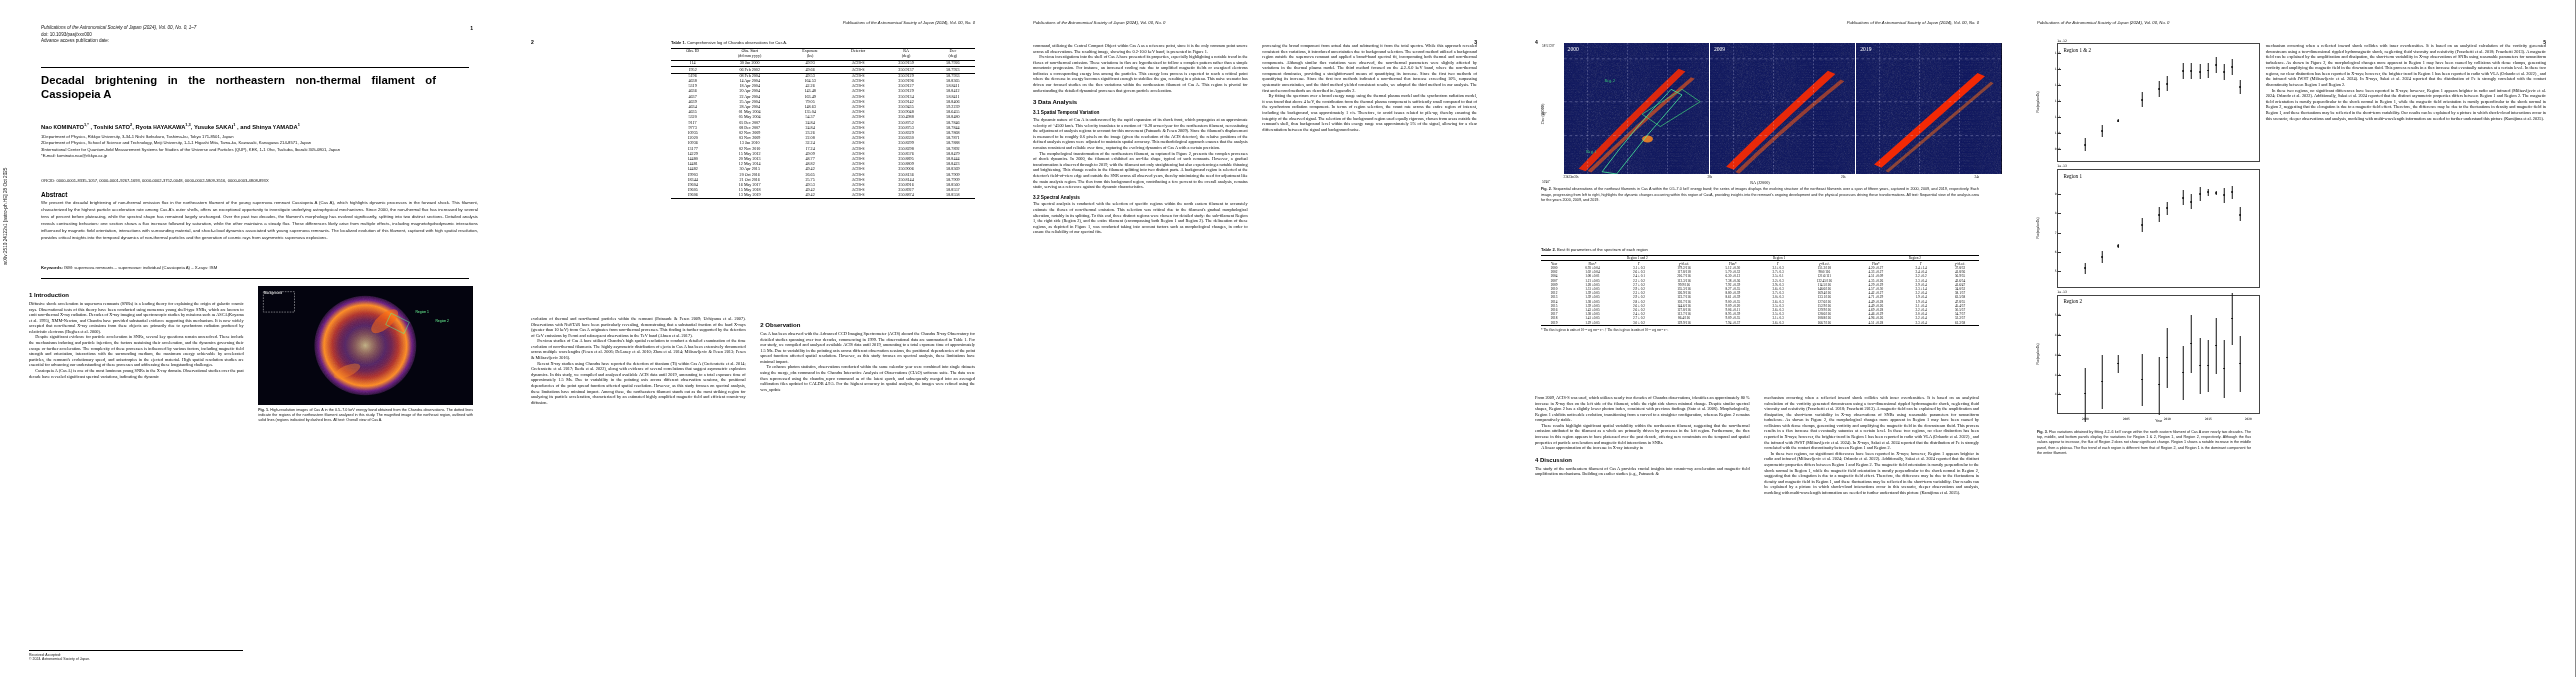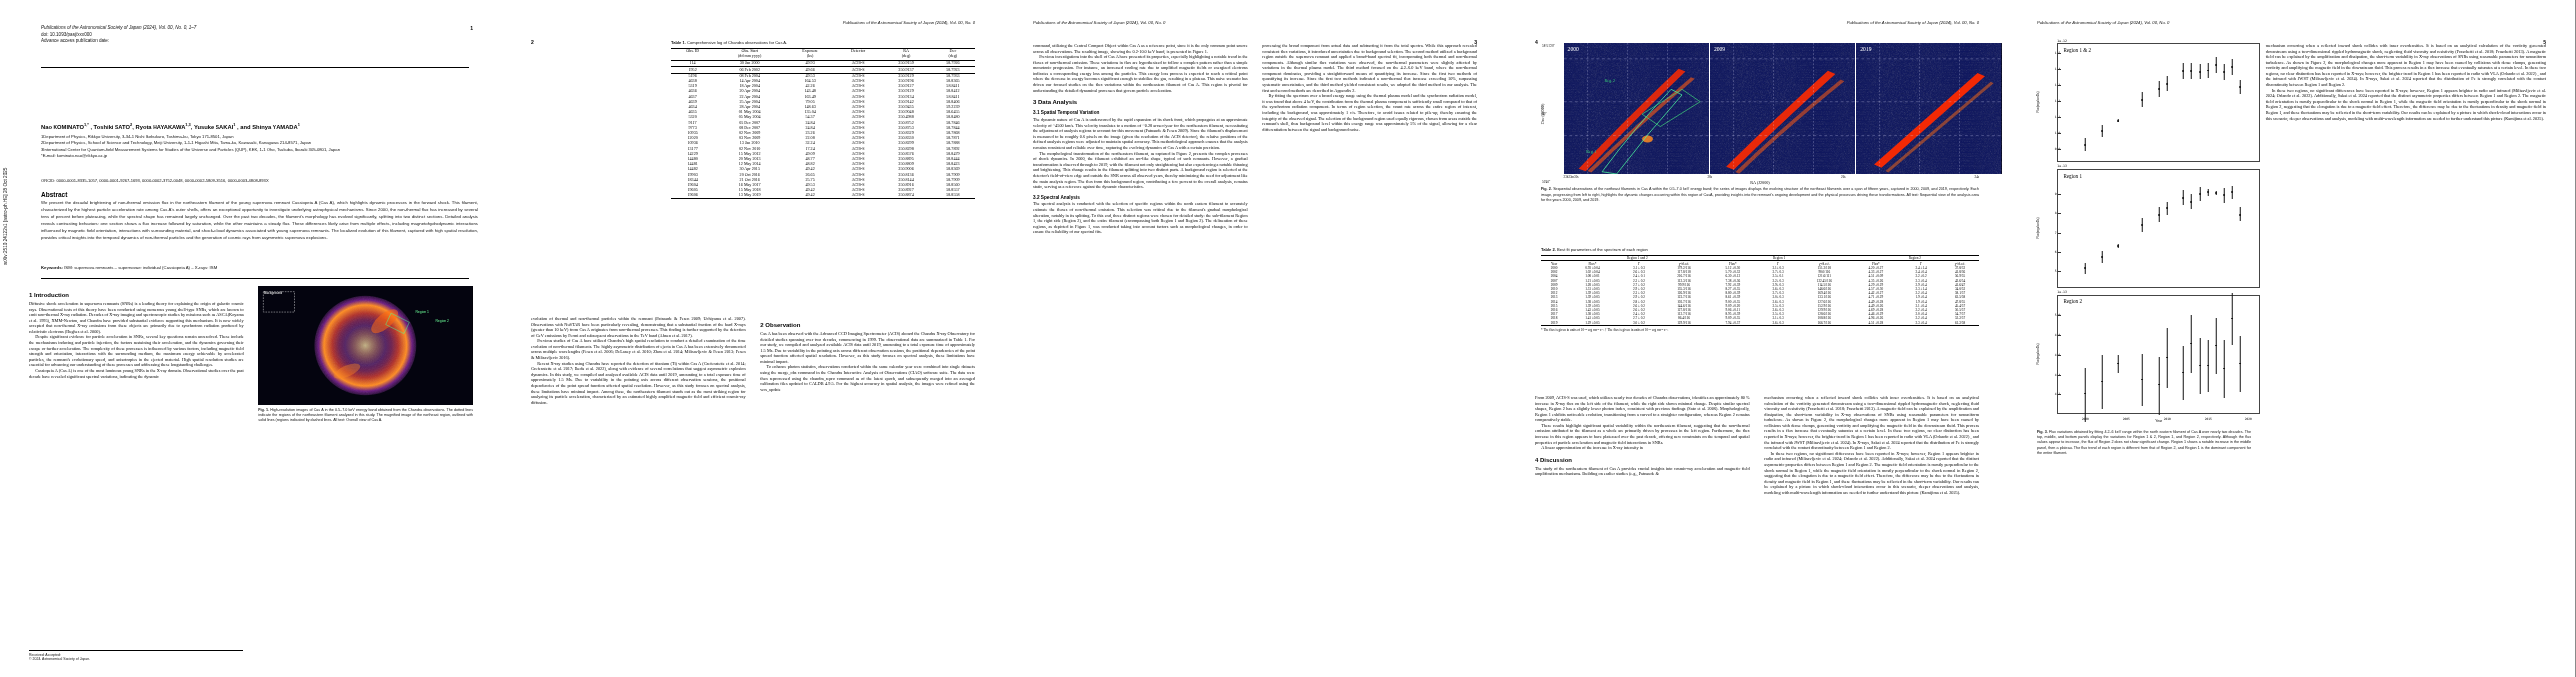--- a/index.html
+++ b/index.html
@@ -160,20 +160,21 @@
     <div class="arxiv">arXiv:2510.24122v1  [astro-ph.HE]  28 Oct 2025</div>
 
     <div class="masthead">
       <div class="it">Publications of the Astronomical Society of Japan (2024), Vol. 00, No. 0, 1–7</div>
       <div>doi: 10.1093/pasj/xxx000</div>
       <div>Advance access publication date:</div>
     </div>
     <div style="position:absolute;right:29px;top:25px;font-family:'Liberation Sans',sans-serif;font-size:5.1px;font-weight:bold;">1</div>
     <div class="rule"></div>
 
+    <div class="title">Decadal brightening in the northeastern non-thermal filament of Cassiopeia A</div>
 
     <div class="authors">
       Nao <span class="sc">K</span>OMINATO<sup>1,*</sup> , Toshiki <span class="sc">S</span>ATO<sup>2</sup>,
       Ryota <span class="sc">H</span>AYAKAWA<sup>1,3</sup>, Yusuke <span class="sc">S</span>AKAI<sup>1</sup> ,
       and Shinya <span class="sc">Y</span>AMADA<sup>1</sup>
     </div>
 
     <div class="affil">
       <div>1Department of Physics, Rikkyo University, 3-34-1 Nishi Ikebukuro, Toshima-ku, Tokyo 171-8501, Japan</div>
       <div>2Department of Physics, School of Science and Technology, Meiji University, 1-1-1 Higashi Mita, Tama-ku, Kawasaki, Kanagawa 214-8571, Japan</div>

